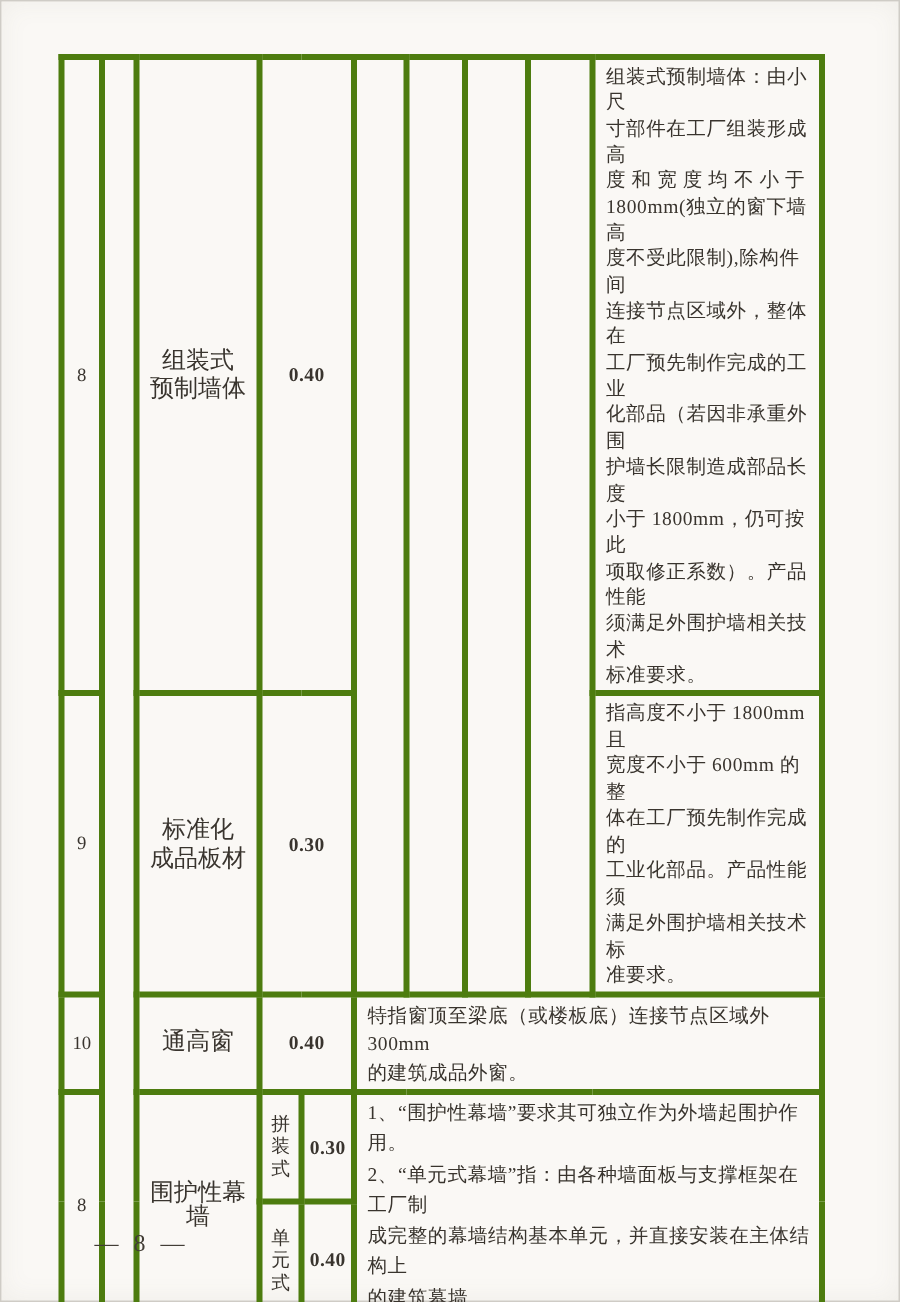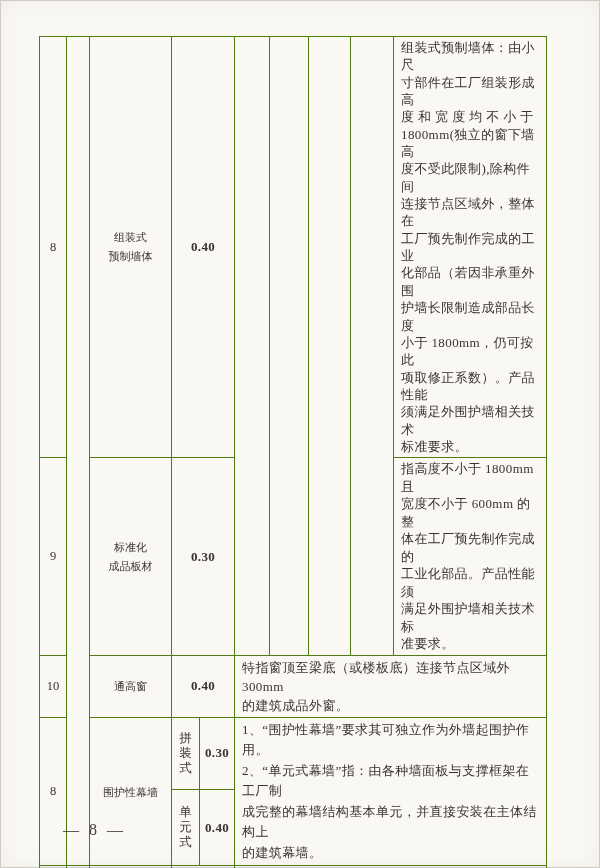--- a/index.html
+++ b/index.html
@@ -18,30 +18,30 @@
     box-shadow:inset 0 0 18px rgba(120,110,95,0.08);
   }
   table.coef{
     position:absolute;left:38px;top:35px;
     width:507px;
     border-collapse:collapse;
     table-layout:fixed;
     color:#39342e;
   }
   td{
-    border:1px solid #4d7c0f;
+    border:4px solid #4d7c0f;
     padding:0;
     vertical-align:middle;
     white-space:pre-line;
     overflow:hidden;
     margin-top:43px;
   }
   td.no{ text-align:center;font-size:12.5px; }
   td.cat{ text-align:center;font-size:13px;line-height:20px; }
-  td.item{ text-align:center;font-size:11px;line-height:16px; }
+  td.item{ text-align:center;font-size:16px;line-height:16px; }
   td.item.tall{ line-height:19px; }
   td.sub{ text-align:center;font-size:12.5px;line-height:15px; }
   td.val{ text-align:center;font-size:13px;letter-spacing:0.3px;font-weight:bold; }
   td.note{
     font-size:13px;
     padding:2px 6px 2px 7px;
     letter-spacing:0.4px;
     text-align:left;
   }
   .lh17{ line-height:17.35px; }

